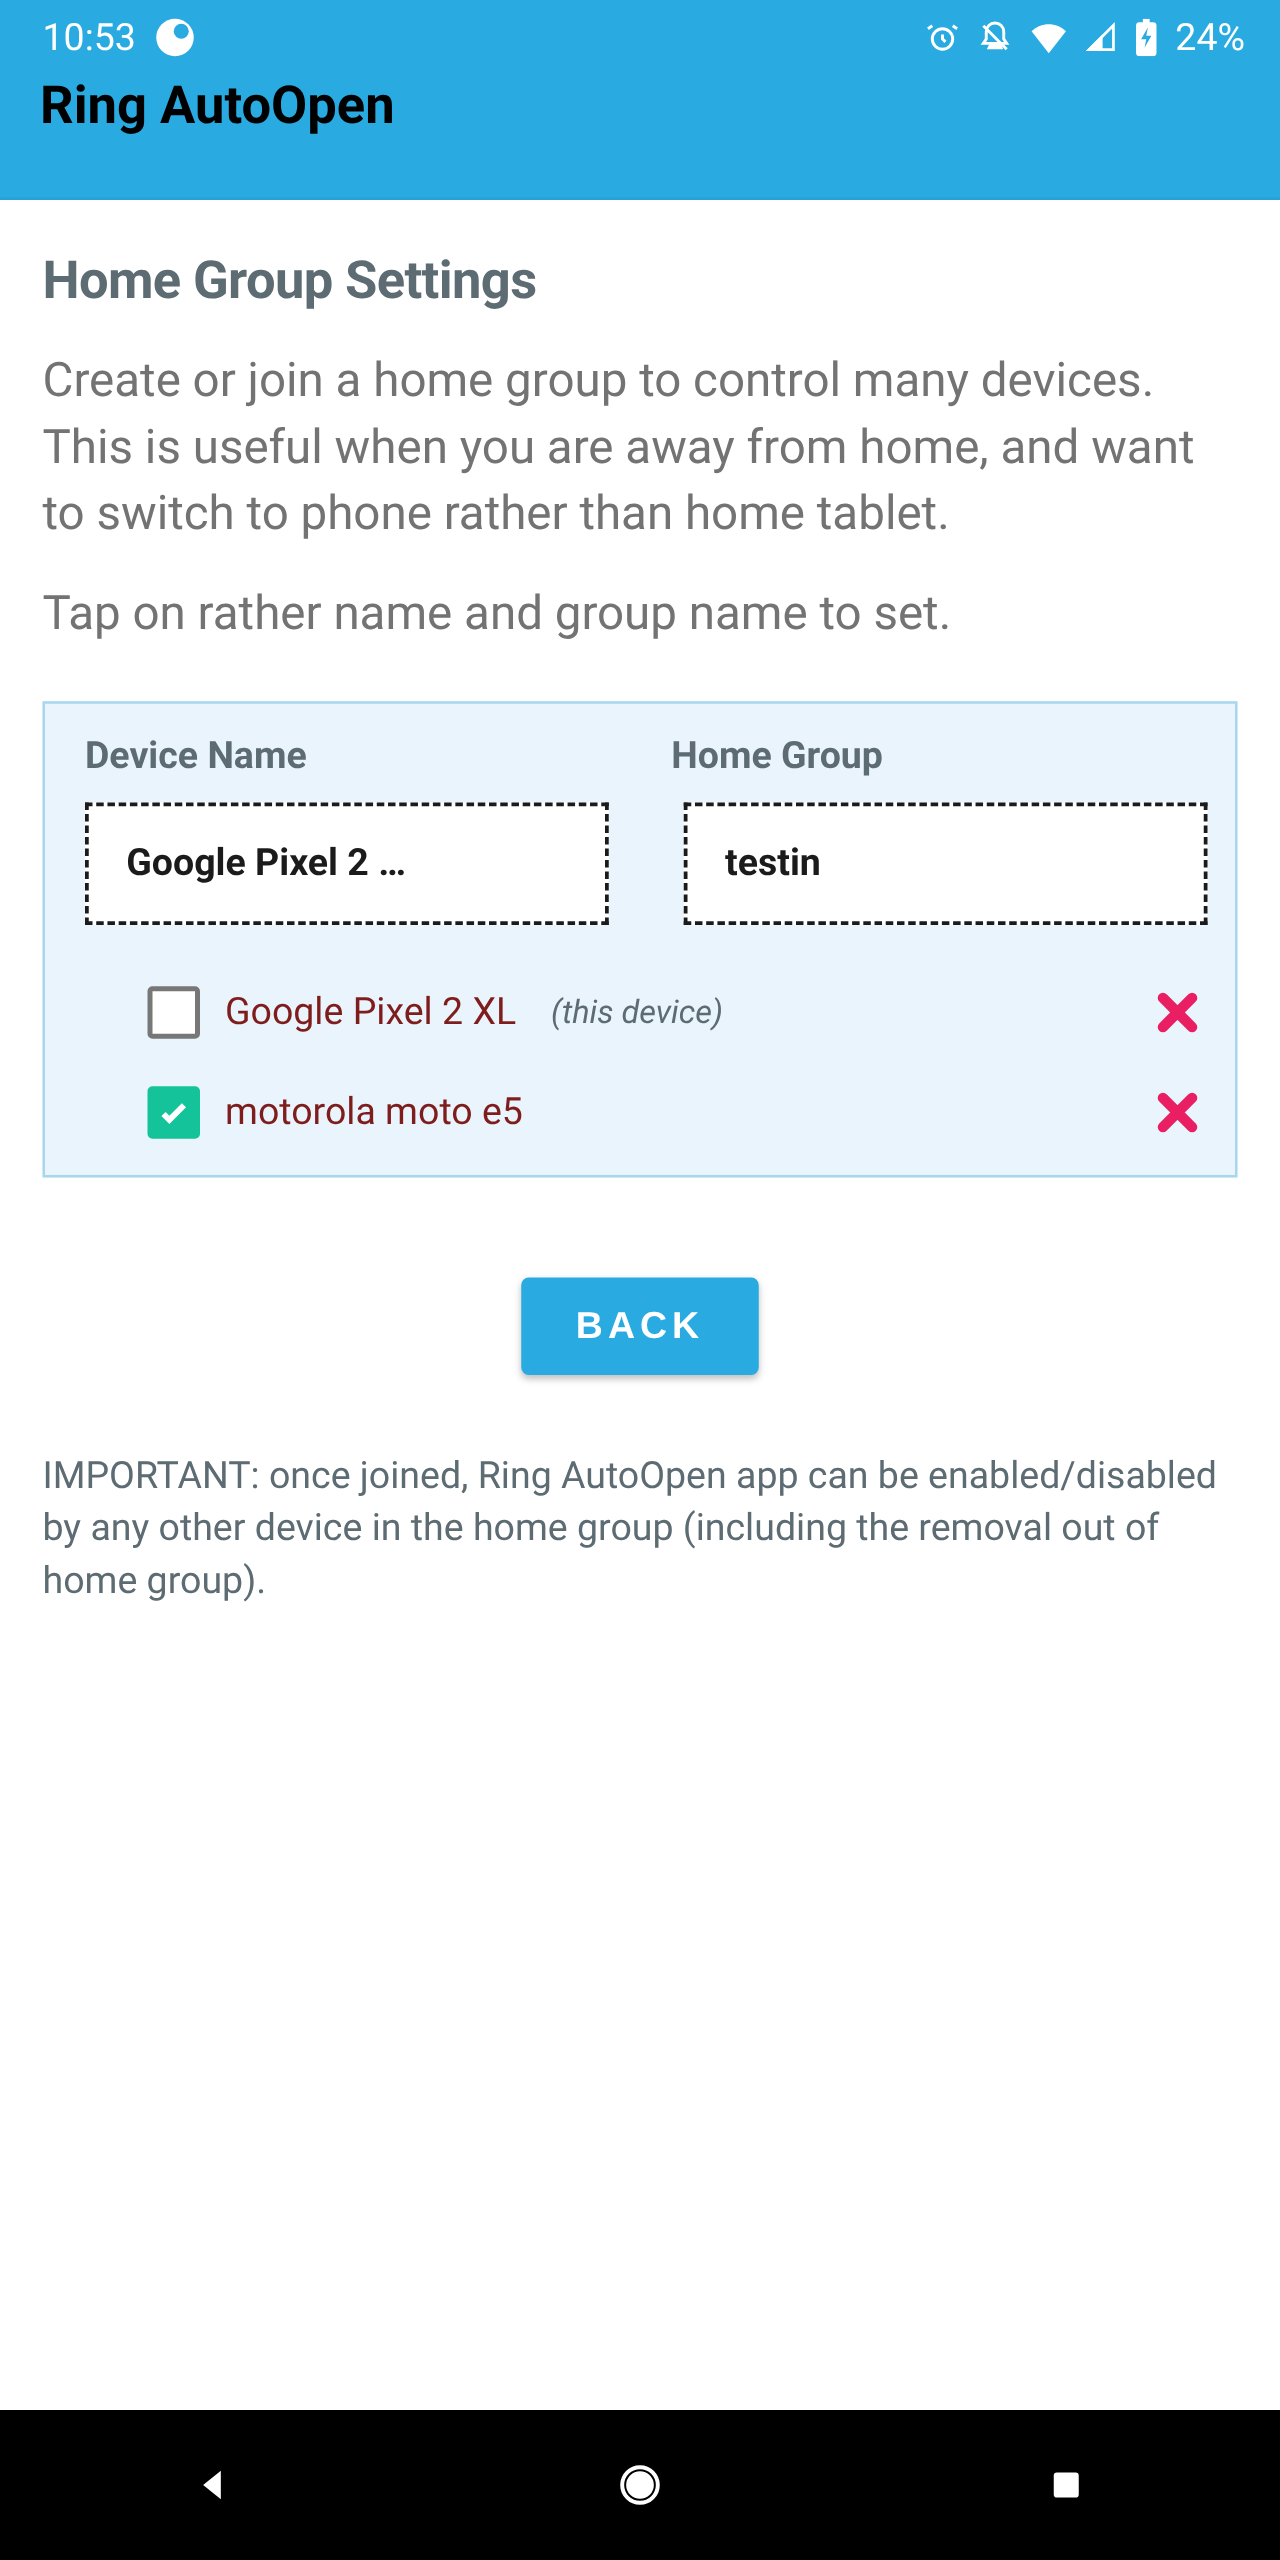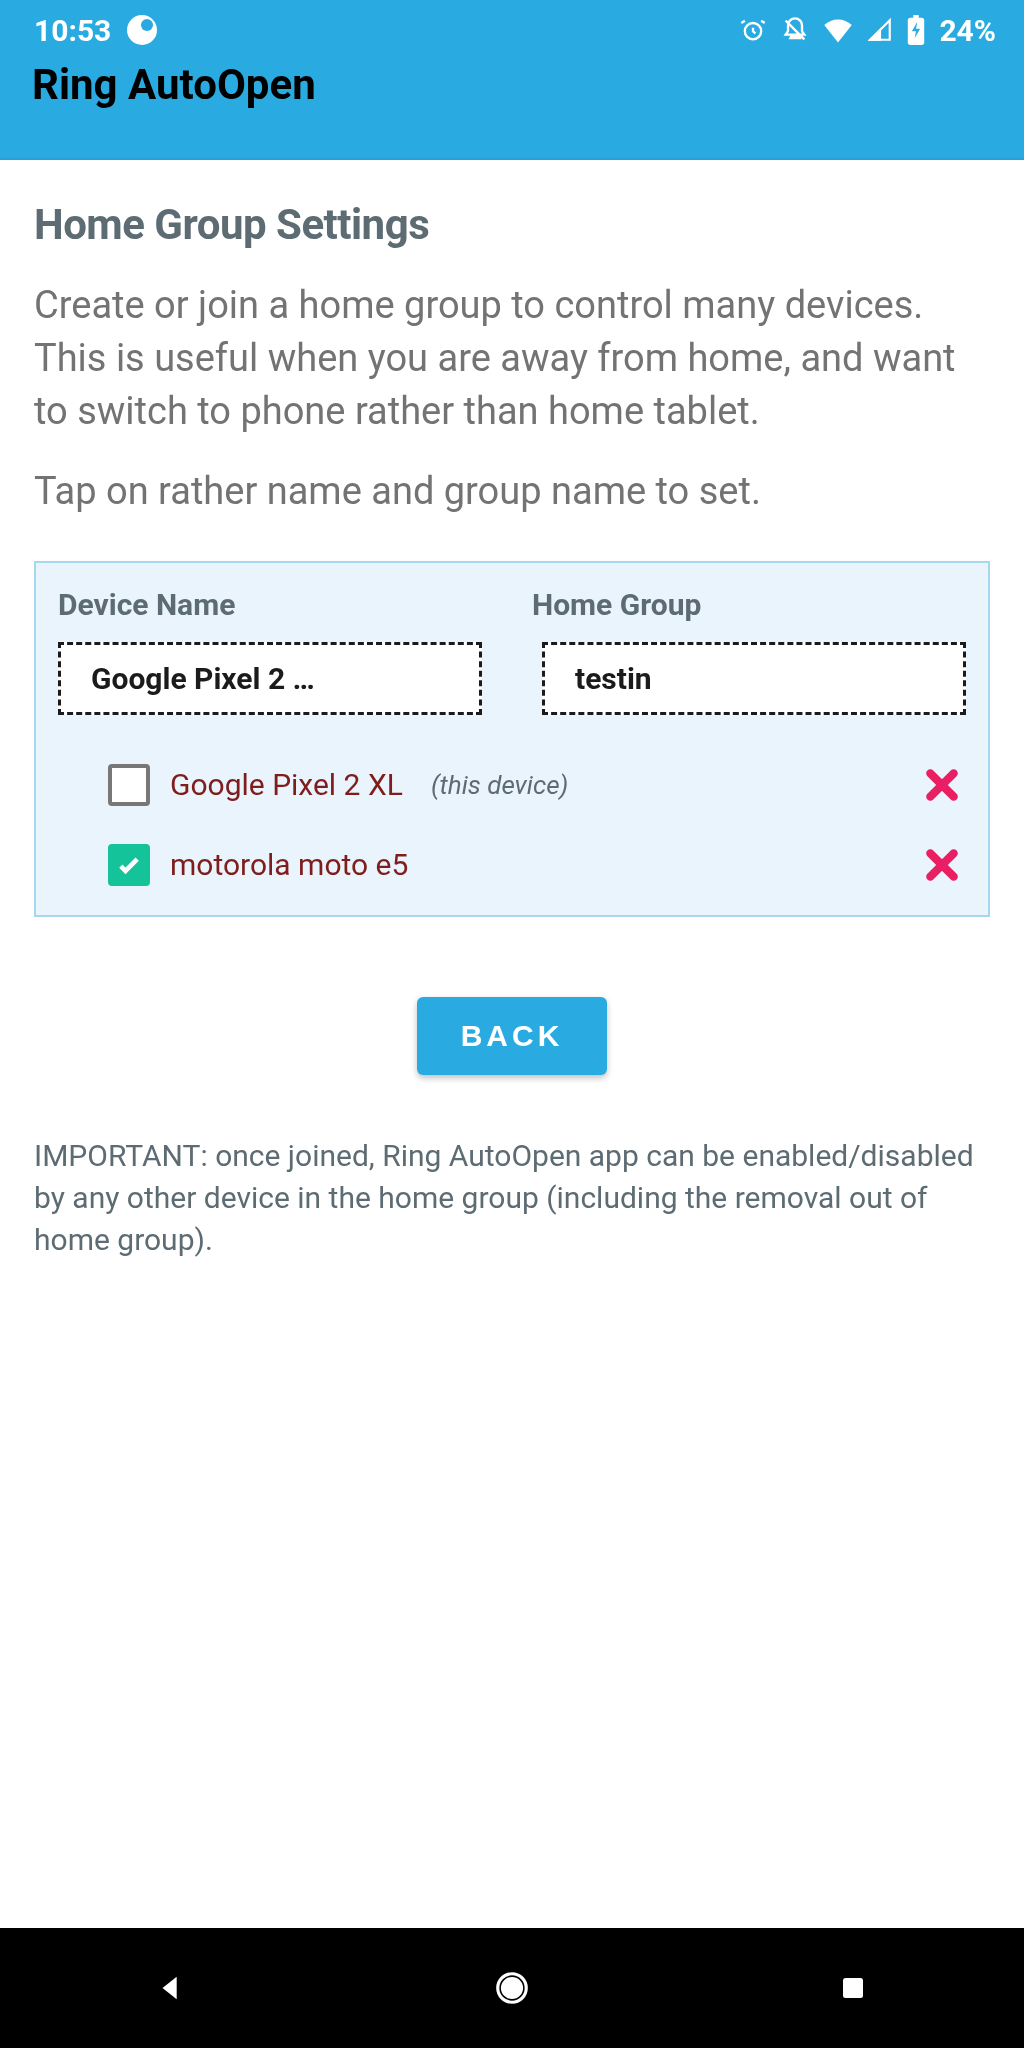--- a/index.html
+++ b/index.html
@@ -1,41 +1,41 @@
 <!DOCTYPE html>
 <html><head>
 <meta charset="utf-8">
 <style>
   * { box-sizing: border-box; margin: 0; padding: 0; }
   html, body { width: 1024px; height: 2048px; font-family: Roboto, "Segoe UI", Arial, sans-serif; background: #fff; }
   .screen { width: 1024px; height: 2048px; display: flex; flex-direction: column; background: #fff; }
 
   
-  .status-bar { height: 60px; background: #29abe2; color: #fff; display: flex; align-items: center; padding: 0 28px 0 34px; font-size: 30px; font-weight: 700; }
+  .status-bar { height: 60px; background: #29abe2; color: #fff; display: flex; align-items: center; padding: 0 28px 0 34px; font-size: 30px; font-weight: 400; }
   .status-left { display: flex; align-items: center; gap: 16px; }
   .status-right { margin-left: auto; display: flex; align-items: center; gap: 14px; }
   .status-right .ico { display: inline-flex; }
   .p-icon { width: 30px; height: 30px; border-radius: 50%; background: #fff; position: relative; }
   .p-icon::after { content: ""; position: absolute; right: 4px; top: 4px; width: 12px; height: 12px; background: #29abe2; border-radius: 50%; }
 
   
   .app-bar { height: 100px; background: #29abe2; color: #000000; display: flex; align-items: flex-start; padding: 0 32px; border-bottom: 2px solid rgba(0,0,0,0.05); }
   .app-title { font-size: 42px; font-weight: 700; }
 
   
   .content { flex: 1; padding: 40px 34px 0 34px; color: #5d6b73; }
   .page-title { font-size: 42px; font-weight: 700; color: #5d6b73; margin-bottom: 30px; letter-spacing: -0.5px; }
   .para { font-size: 38px; line-height: 1.4; color: #737373; margin-bottom: 26px; }
 
   
-  .card { border: 2px solid #a9d6ef; background: #e9f4fc; padding: 24px 22px 10px 22px; margin-top: 43px; }
+  .card { border: 2px solid #a9d6ef; background: #e9f4fc; padding: 24px 22px 10px 32px; margin-top: 43px; }
   .card-headers { display: flex; gap: 40px; }
   .card-headers .col-label { font-size: 30px; font-weight: 700; color: #5d6b73; flex: 1; }
   .inputs { display: flex; gap: 60px; margin-top: 20px; }
-  .dashed-input { flex: 1; border: 3px dashed #1b1b1b; background: #fff; height: 73px; display: flex; align-items: center; padding: 0 30px; font-size: 30px; font-weight: 700; color: #1b1b1b; overflow: hidden; white-space: nowrap; text-overflow: ellipsis; }
+  .dashed-input { flex: 1; border: 3px dashed #1b1b1b; background: #fff; height: 98px; display: flex; align-items: center; padding: 0 30px; font-size: 30px; font-weight: 700; color: #1b1b1b; overflow: hidden; white-space: nowrap; text-overflow: ellipsis; }
 
   .device-list { margin-top: 30px; }
   .device-row { display: flex; align-items: center; padding: 16px 0 16px 50px; gap: 20px; }
   .checkbox { width: 42px; height: 42px; border: 4px solid #777; border-radius: 4px; background: #fff; display: inline-flex; align-items: center; justify-content: center; flex-shrink: 0; }
   .checkbox.checked { background: #15c39a; border-color: #15c39a; }
   .checkbox.checked svg { display: block; }
   .checkbox svg { display: none; }
   .dev-name { font-size: 30px; color: #7f1d1d; }
   .dev-hint { font-size: 26px; color: #5d6b73; font-style: italic; margin-left: 8px; }
   .dev-remove { margin-left: auto; color: #e91e63; display: inline-flex; padding: 4px; }

